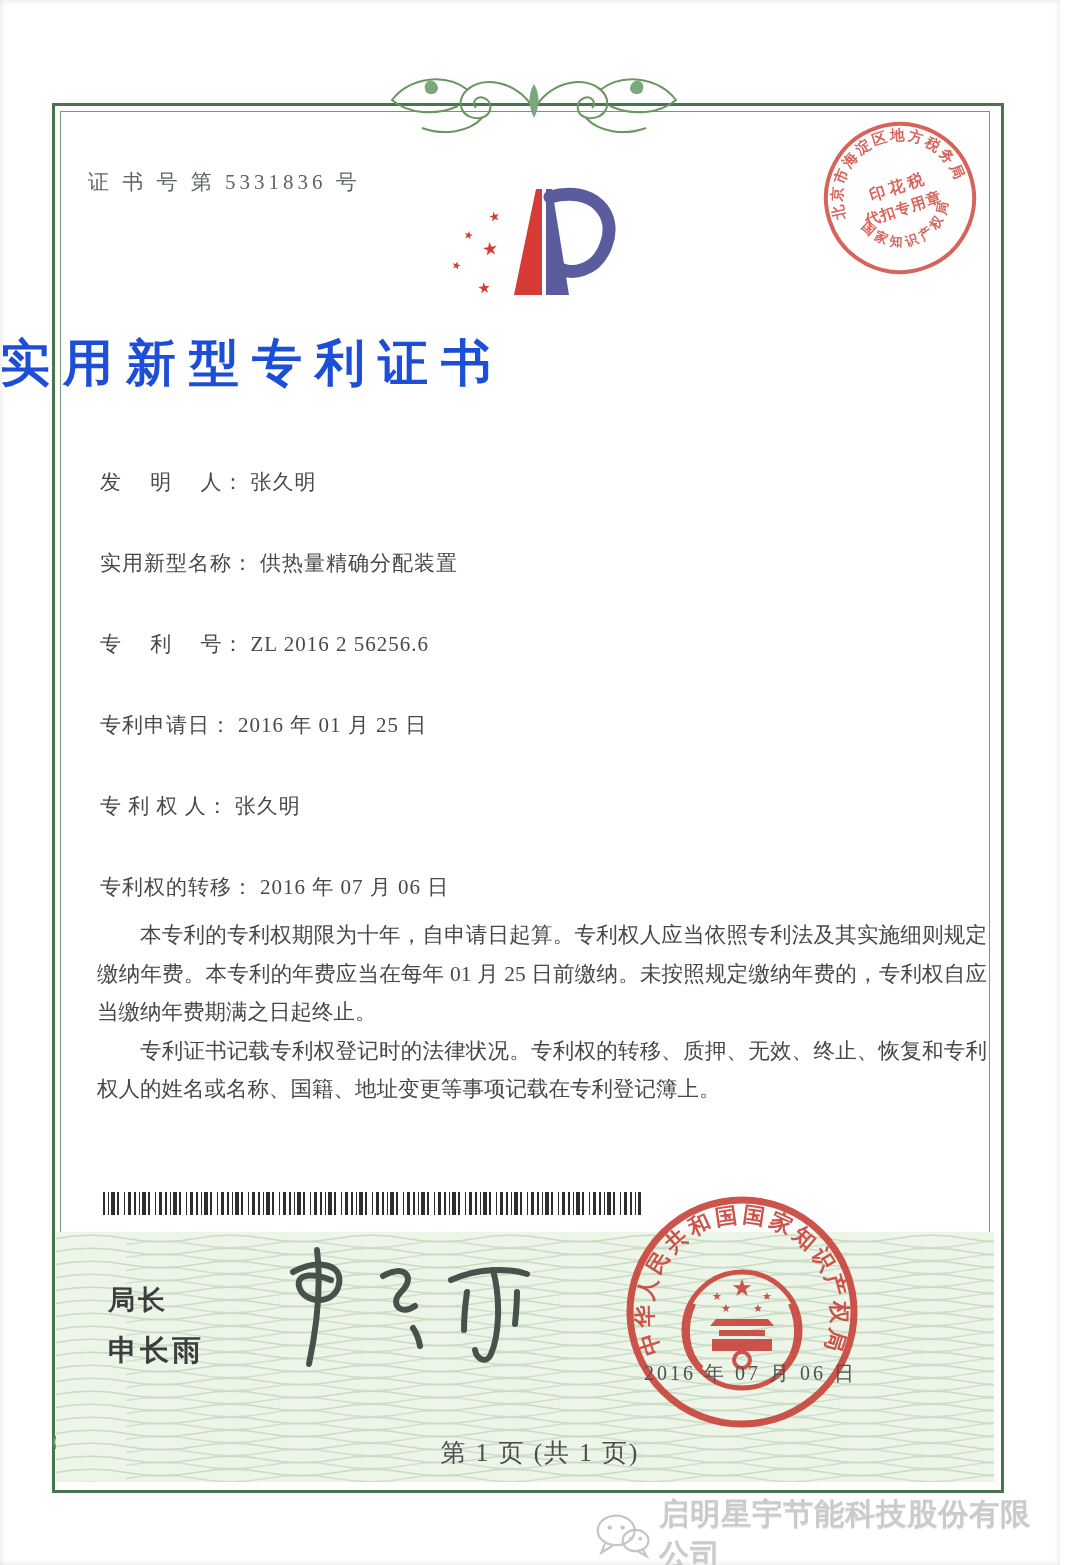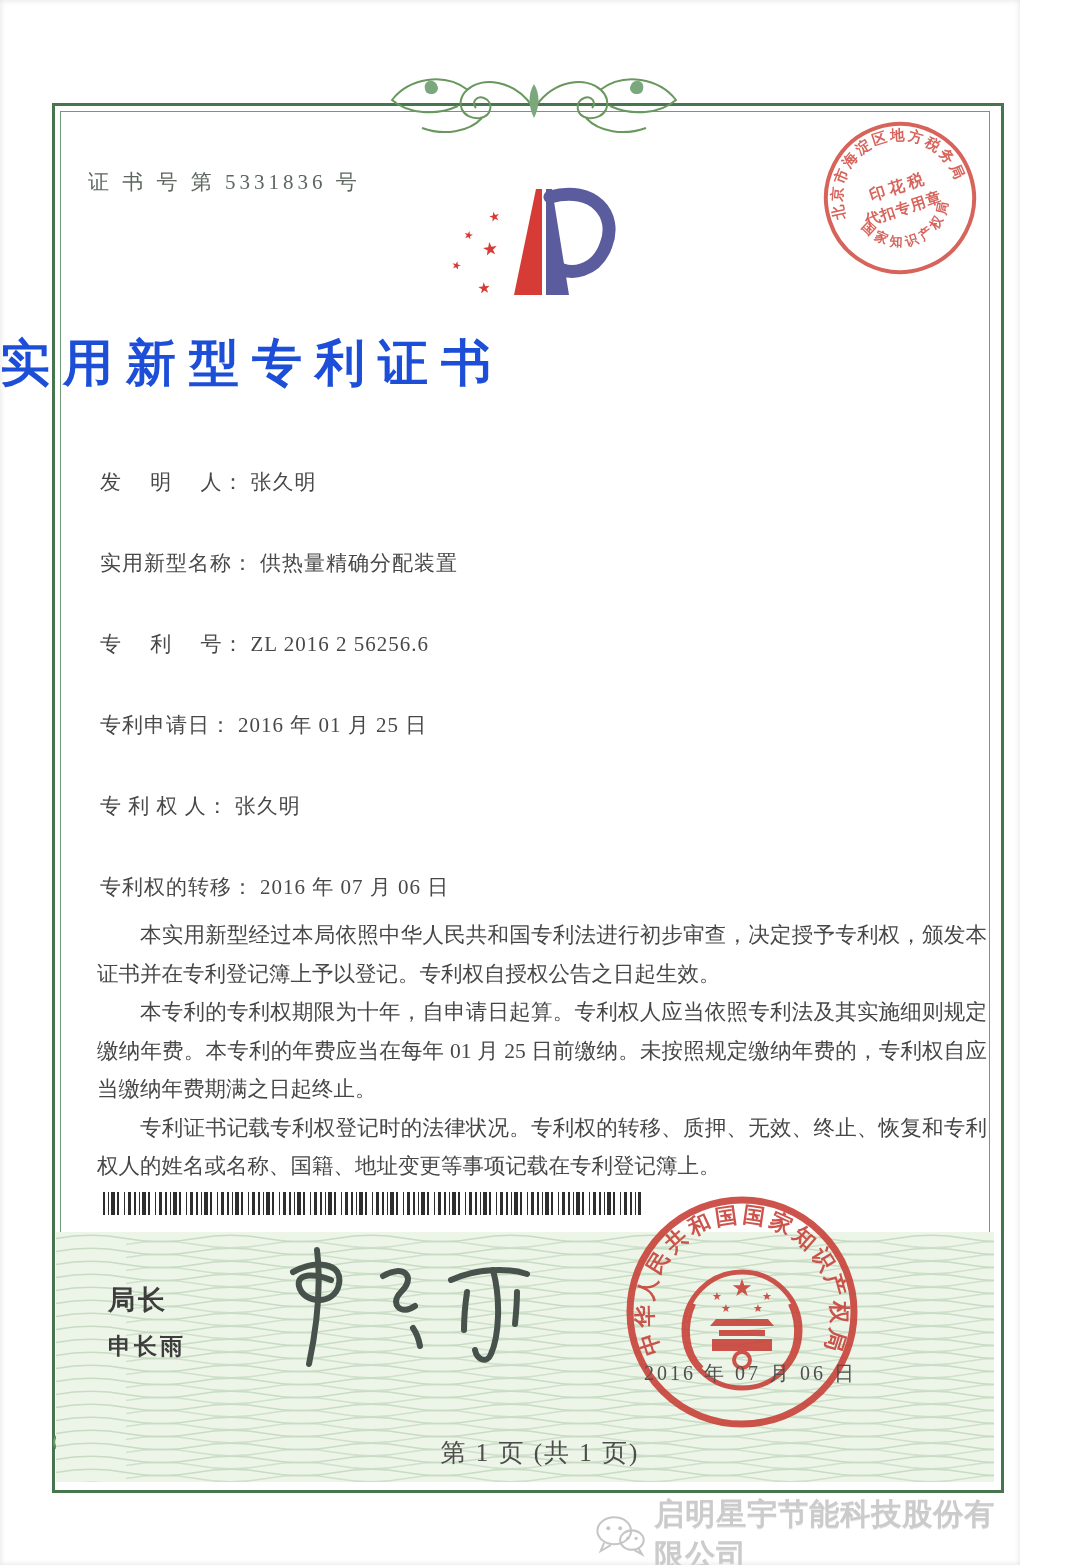--- a/index.html
+++ b/index.html
@@ -1,19 +1,20 @@
 <!DOCTYPE html>
 <html><head>
 <meta charset="utf-8">
 <style>
   html,body{margin:0;padding:0;background:#fff;}
   #page{
     position:relative;width:1020px;height:1565px;background:#ffffff;
     overflow:hidden;font-family:"Liberation Serif","DejaVu Serif",serif;color:#4a4a4a;
     box-shadow:inset 0 0 6px rgba(0,0,0,.12);
+    padding-left:40px;
   }
   
   .frame-outer{position:absolute;left:52px;top:103px;width:946px;height:1384px;
     border:3px solid #47754e;}
   .frame-inner{position:absolute;left:60px;top:111px;width:928px;height:1368px;
     border:1px solid #6f9c74;}
   .top-ornament{position:absolute;left:364px;top:66px;width:340px;height:76px;}
   .corner-flourish{position:absolute;width:118px;height:118px;}
   .corner-left{left:46px;top:1368px;}
   .corner-right{right:74px;top:1368px;transform:scaleX(-1);}
@@ -30,21 +31,21 @@
     font-size:21.5px;line-height:38.5px;text-align:justify;color:#474747;}
   .paras p{margin:0;text-indent:2em;}
   .barcode{position:absolute;left:103px;top:1192px;width:538px;height:23px;z-index:4;
     background-image:repeating-linear-gradient(90deg,
       #2e2e2e 0 2px,transparent 2px 5px,#2e2e2e 5px 6px,transparent 6px 8px,
       #2e2e2e 8px 12px,transparent 12px 14px,#2e2e2e 14px 16px,transparent 16px 21px,
       #2e2e2e 21px 22px,transparent 22px 25px,#2e2e2e 25px 28px,transparent 28px 31px);}
   .sig-block{position:absolute;left:108px;top:1282px;z-index:5;
     font-family:"Liberation Sans","DejaVu Sans",sans-serif;font-weight:bold;color:#3d3d3d;}
   .sig-title{font-size:27px;letter-spacing:3px;}
-  .sig-name{font-size:23px;letter-spacing:3px;margin-top:13px;text-align:right;}
+  .sig-name{font-size:29px;letter-spacing:3px;margin-top:13px;text-align:right;}
   .signature-svg{position:absolute;left:255px;top:1242px;width:290px;height:135px;z-index:6;}
   .seal{position:absolute;left:622px;top:1192px;width:240px;height:240px;z-index:3;opacity:.9;}
   .seal-date{position:absolute;left:644px;top:1360px;font-size:20px;letter-spacing:3px;color:#4f4f4f;z-index:4;}
   .footer-page{position:absolute;left:0;top:1436px;width:1080px;text-align:center;
     font-size:25px;letter-spacing:2px;color:#4c4c4c;z-index:5;}
   .tax-stamp{position:absolute;left:820px;top:118px;width:160px;height:160px;z-index:6;
     transform:rotate(-18deg);opacity:.92;}
   .logo{position:absolute;left:448px;top:181px;width:168px;height:128px;z-index:5;}
   
   .watermark{position:absolute;left:594px;top:1494px;display:flex;align-items:center;z-index:5;}
@@ -163,21 +164,20 @@
     </div>
     <div class="field-row">
       <span class="lbl">专 利 权 人：</span><span class="val">张久明</span>
     </div>
     <div class="field-row">
       <span class="lbl">专利权的转移：</span><span class="val">2016 年 07 月 06 日</span>
     </div>
   </div>
 
   <div class="paras">
-    <p>本实用新型经过本局依照中华人民共和国专利法进行初步审查，决定授予专利权，颁发本证书并在专利登记簿上予以登记。专利权自授权公告之日起生效。</p>
     <p>本专利的专利权期限为十年，自申请日起算。专利权人应当依照专利法及其实施细则规定缴纳年费。本专利的年费应当在每年 01 月 25 日前缴纳。未按照规定缴纳年费的，专利权自应当缴纳年费期满之日起终止。</p>
     <p>专利证书记载专利权登记时的法律状况。专利权的转移、质押、无效、终止、恢复和专利权人的姓名或名称、国籍、地址变更等事项记载在专利登记簿上。</p>
   </div>
 
   <div class="barcode"></div>
 
   <div class="sig-block">
     <div class="sig-title">局长</div>
     <div class="sig-name">申长雨</div>
   </div>

